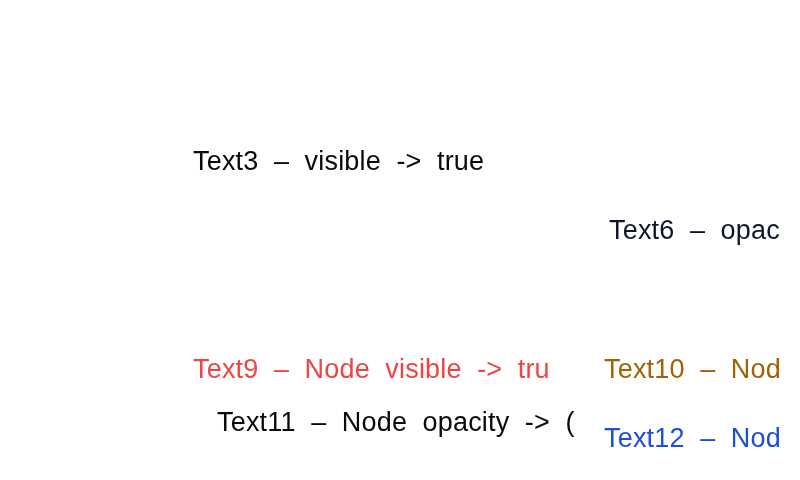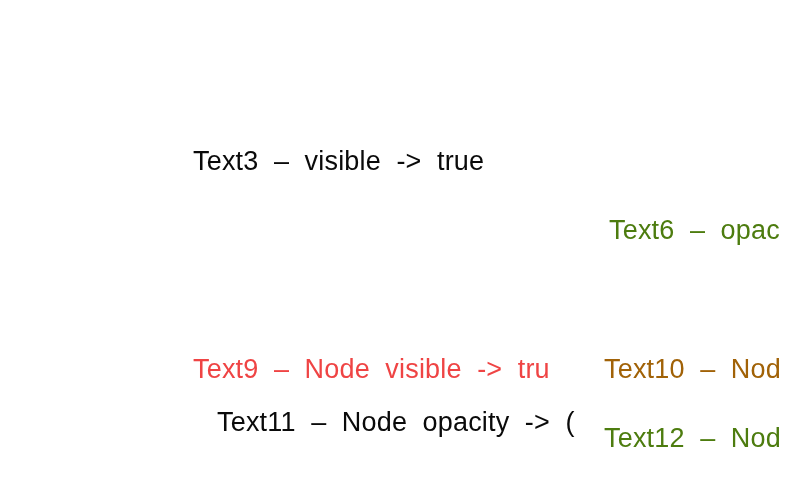--- a/index.html
+++ b/index.html
@@ -36,23 +36,23 @@
   .l-text11 { left: 193px; top: 421px; }
   .l-text12 { left: 604px; top: 421px; }
 </style>
 </head>
 <body>
 
 <div id="stage" style="width: 800px; height: 480px; --bg: #ffffff;">
 
   <div class="label l-text3" style="left: 193px; top: 144px; color: rgb(10, 10, 10);">Text3  –  visible  -&gt;  true</div>
 
-  <div class="label l-text6" style="left: 609px; top: 213px; color: #4d7c0f;">Text6  –  opac</div>
+  <div class="label l-text6" style="left: 609px; top: 213px; color: #0f172a;">Text6  –  opac</div>
 
   <div class="label l-text9" style="left: 193px; top: 352px; color: #ef4444;">Text9  –  Node  visible  -&gt;  tru</div>
 
   <div class="label l-text10" style="left: 604px; top: 352px; color: #a16207;">Text10  –  Nod</div>
 
   <div class="label l-text11" style="left: 193px; top: 405px; color: rgb(10, 10, 10); margin-left: 24px;">Text11  –  Node  opacity  -&gt;  (</div>
 
-  <div class="label l-text12" style="left: 604px; top: 421px; color: #4d7c0f;">Text12  –  Nod</div>
+  <div class="label l-text12" style="left: 604px; top: 421px; color: #1d4ed8;">Text12  –  Nod</div>
 
 </div>
 
 </body></html>

